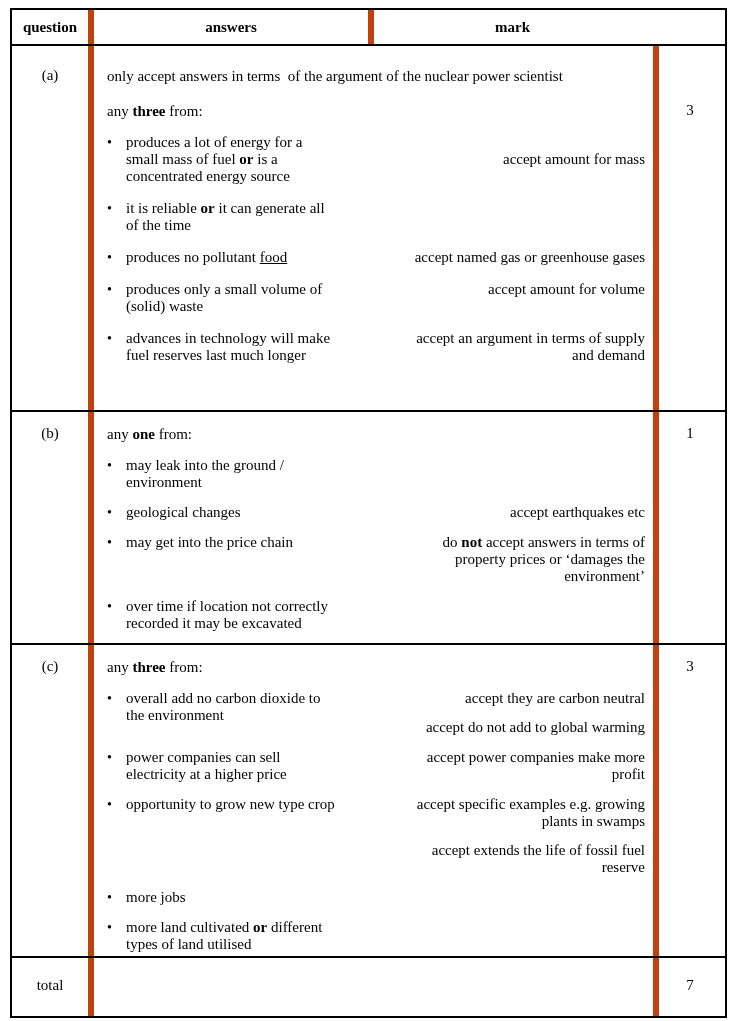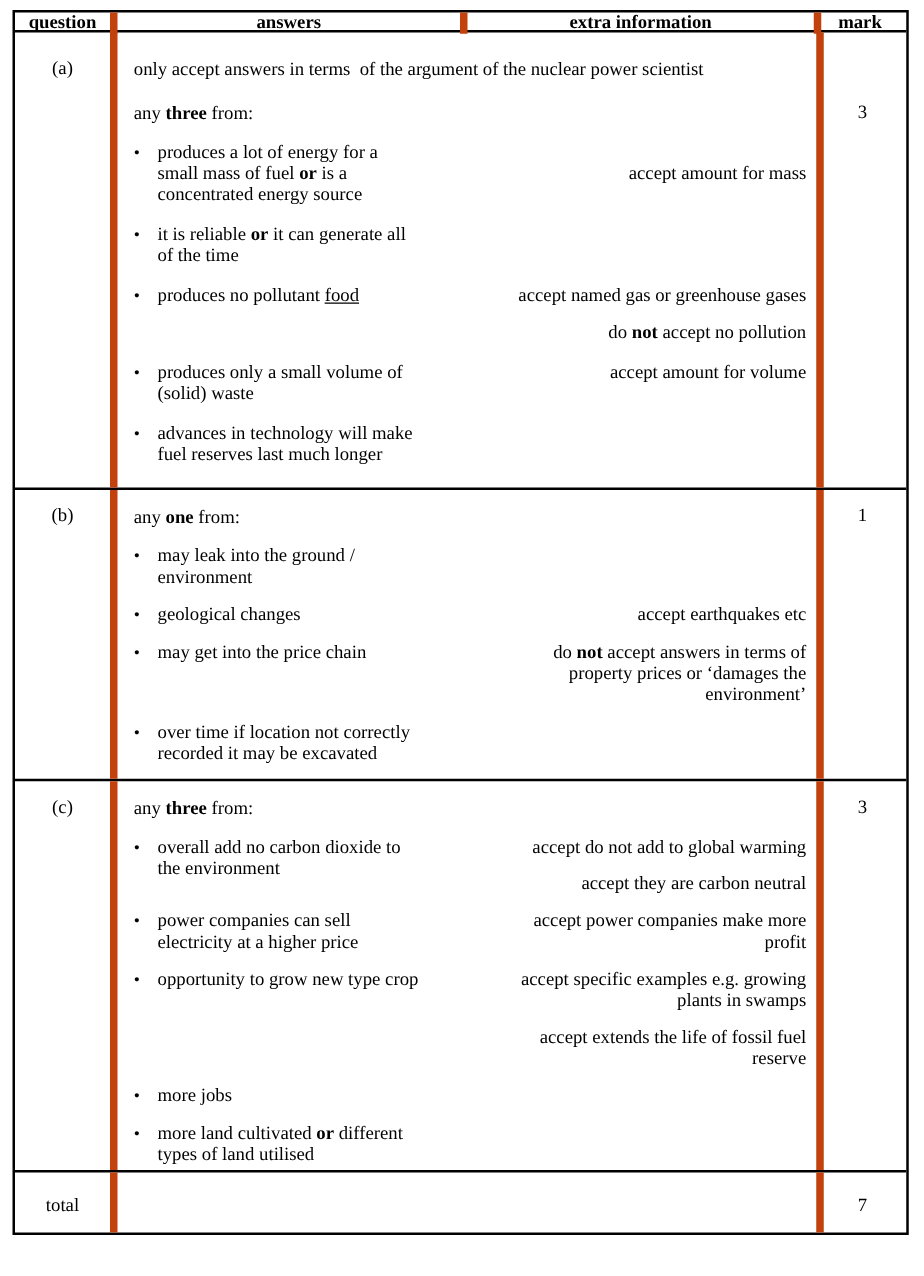--- a/index.html
+++ b/index.html
@@ -5,29 +5,29 @@
   * { margin:0; padding:0; box-sizing:border-box; }
   html,body { background:#fff; }
   body {
     width:739px; height:1021px; position:relative;
     font-family:"Liberation Serif", serif;
     font-size:15px; line-height:17px; color:#000;
   }
   .tbl { position:absolute; left:10px; top:8px; width:717px; border:2px solid #000; }
   .tr { display:grid; border-top:2px solid #000; }
   .tr:first-child { border-top:none; }
-  .tr.head { grid-template-columns:76px 280px 283px 68px; height:14px; }
+  .tr.head { grid-template-columns:76px 280px 283px 68px; height:34px; }
   .tr.body { grid-template-columns:76px 565px 68px; }
   .td { border-left:6px solid #c2410c; min-width:0; }
   .td:first-child { border-left:none; }
   .head .td { font-weight:bold; display:flex; align-items:center; justify-content:center; }
   .row-a { height:366px; }
   .row-b { height:233px; }
   .row-c { height:313px; }
-  .row-total { height:50px; }
+  .row-total { height:60px; }
   .qcell, .mcell { text-align:center; }
   .row-a .qcell { padding-top:21px; }
   .row-a .mcell { padding-top:56px; }
   .row-b .qcell, .row-b .mcell, .row-c .qcell, .row-c .mcell { padding-top:13px; }
   .ccell { padding:14px 8px 0 13px; overflow:hidden; }
   .row-a .ccell { padding-top:22px; }
   .intro1 { margin-bottom:18px; }
   .intro { margin-bottom:14px; }
   .bul { display:grid; grid-template-columns:19px 253px 1fr; margin-bottom:13px; }
   .row-a .bul { margin-bottom:15px; }
@@ -41,21 +41,20 @@
   u { text-decoration:underline; }
 </style>
 </head>
 <body>
 
 <div class="tbl">
 
   <div class="tr head">
     <div class="td">question</div>
     <div class="td">answers</div>
-    <div class="td">extra information</div>
     <div class="td">mark</div>
   </div>
 
   <div class="tr body row-a">
     <div class="td qcell">(a)</div>
     <div class="td ccell">
       <p class="intro1">only accept answers in terms&nbsp; of the argument of the nuclear power scientist</p>
       <p class="intro">any <b>three</b> from:</p>
 
       <div class="bul first">
@@ -70,35 +69,37 @@
         <span class="dot">•</span>
         <div class="ans">it is reliable <b>or</b> it can generate all<br>of the time</div>
         <div class="extra"></div>
       </div>
 
       <div class="bul">
         <span class="dot">•</span>
         <div class="ans">produces no pollutant <u>food</u></div>
         <div class="extra">
           <p>accept named gas or greenhouse gases</p>
-          <p>do <b>not</b> accept no pollution</p>
         </div>
       </div>
 
       <div class="bul">
         <span class="dot">•</span>
         <div class="ans">produces only a small volume of<br>(solid) waste</div>
         <div class="extra">
           <p>accept amount for volume</p>
         </div>
       </div>
 
       <div class="bul">
         <span class="dot">•</span>
         <div class="ans">advances in technology will make<br>fuel reserves last much longer</div>
+        <div class="extra">
+          <p>accept an argument in terms of supply<br>and demand</p>
+        </div>
       </div>
     </div>
     <div class="td mcell">3</div>
   </div>
 
   <div class="tr body row-b">
     <div class="td qcell">(b)</div>
     <div class="td ccell">
       <p class="intro">any <b>one</b> from:</p>
 
@@ -135,22 +136,22 @@
 
   <div class="tr body row-c">
     <div class="td qcell">(c)</div>
     <div class="td ccell">
       <p class="intro">any <b>three</b> from:</p>
 
       <div class="bul">
         <span class="dot">•</span>
         <div class="ans">overall add no carbon dioxide to<br>the environment</div>
         <div class="extra">
+          <p>accept they are carbon neutral</p>
           <p>accept do not add to global warming</p>
-          <p>accept they are carbon neutral</p>
         </div>
       </div>
 
       <div class="bul">
         <span class="dot">•</span>
         <div class="ans">power companies can sell<br>electricity at a higher price</div>
         <div class="extra">
           <p>accept power companies make more<br>profit</p>
         </div>
       </div>

